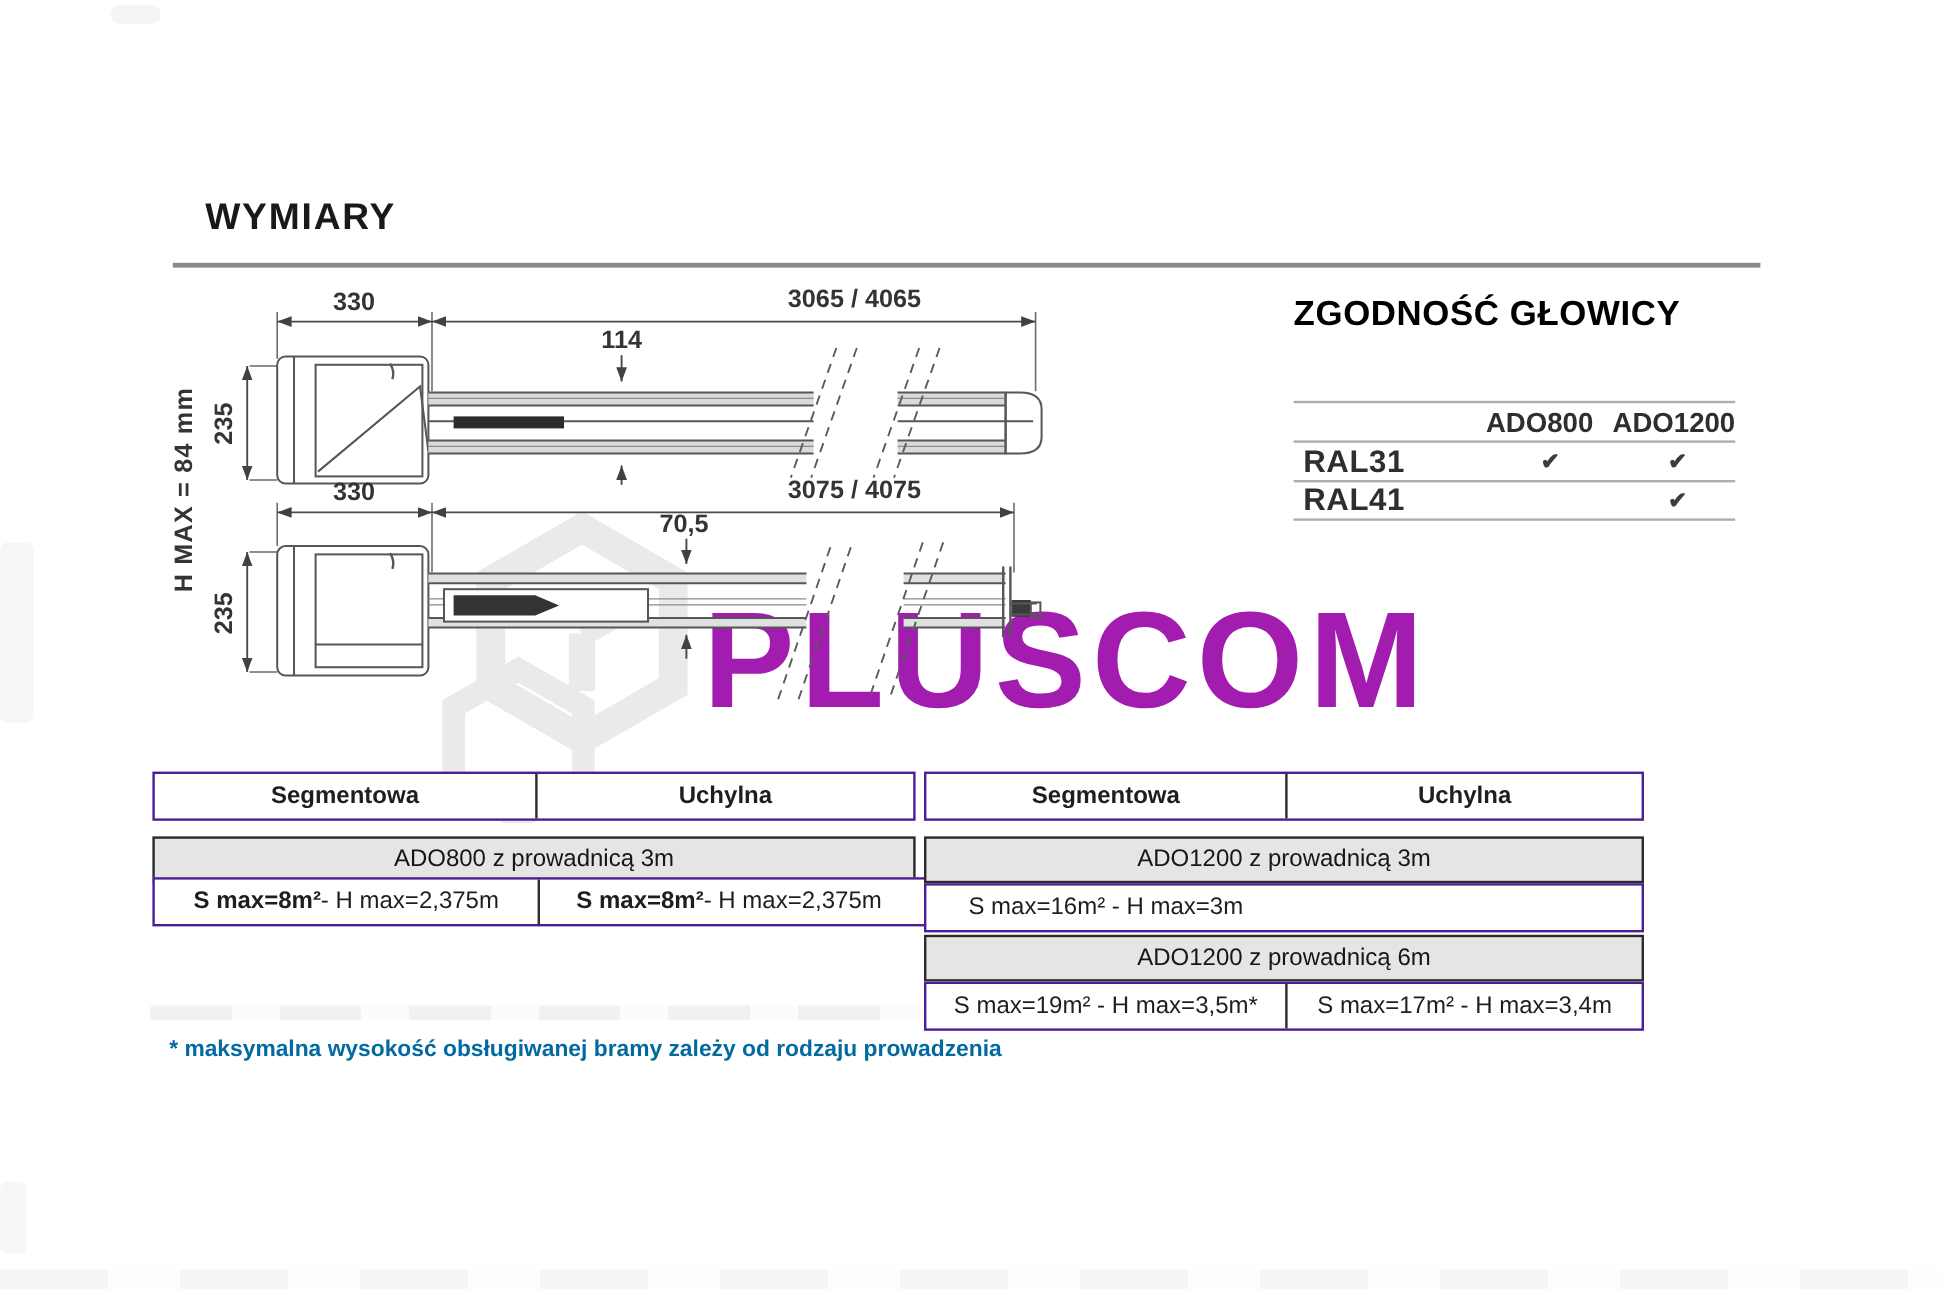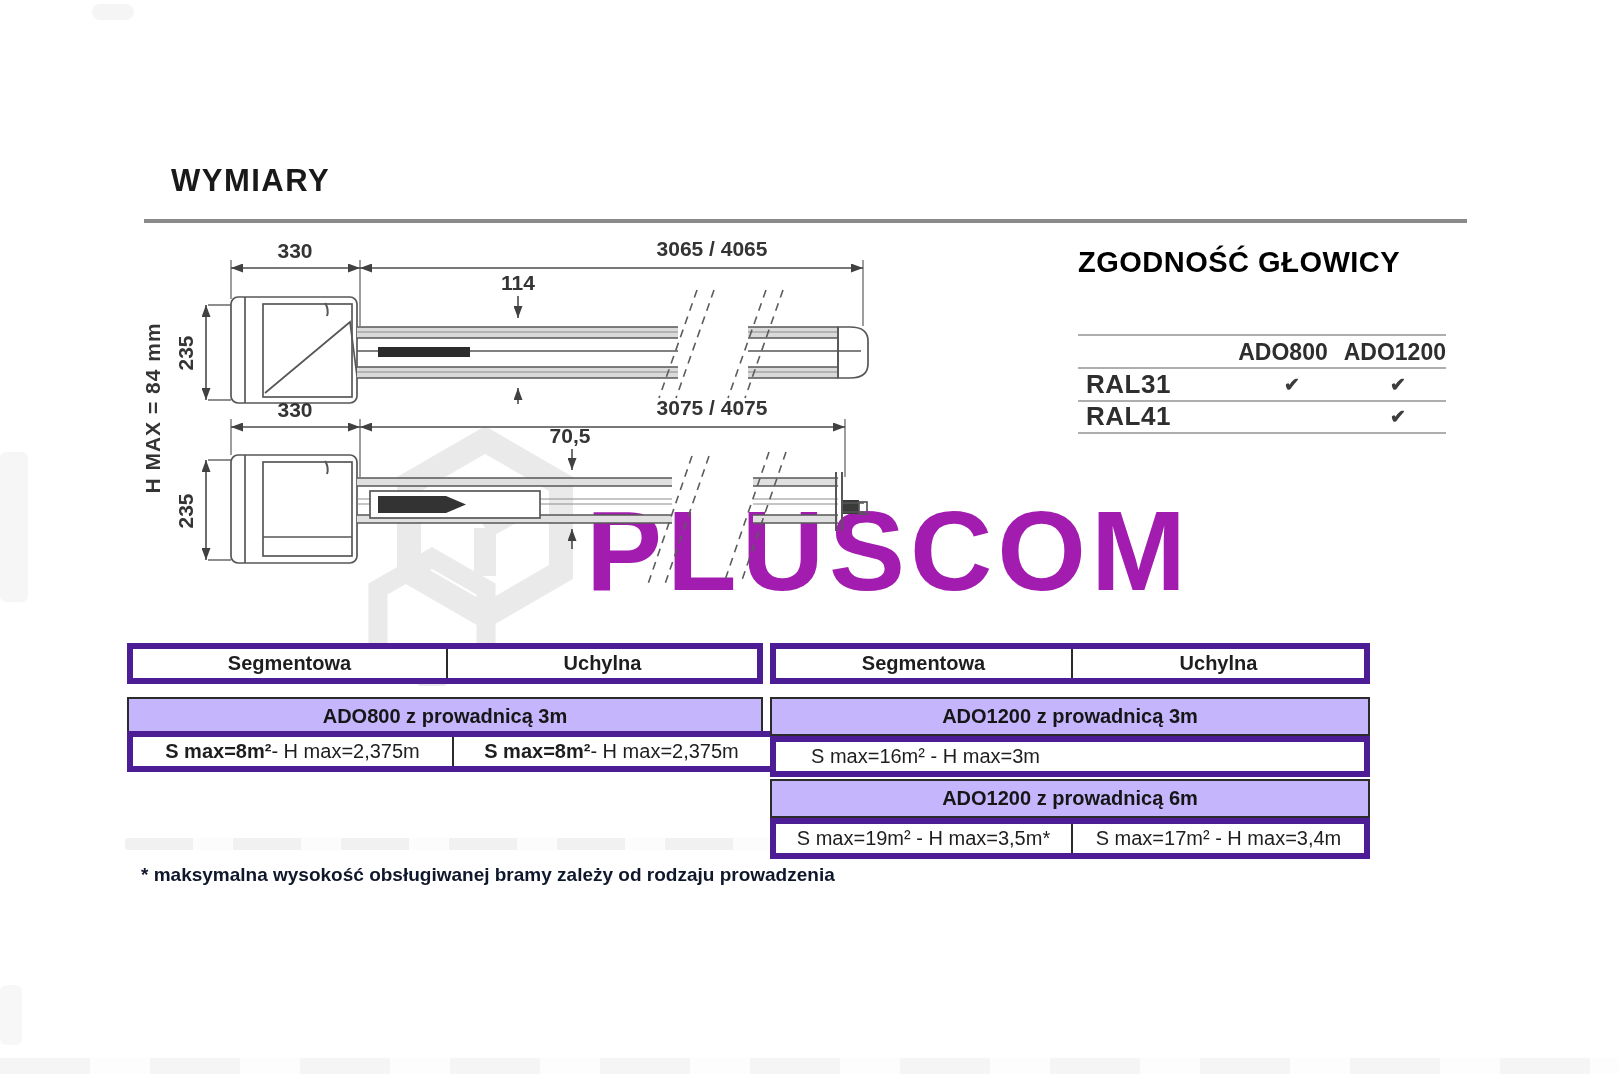--- a/index.html
+++ b/index.html
@@ -15,27 +15,27 @@
   .title-rule{left:144px;top:219px;width:1323px;height:4px;background:#8a8a8a;}
   
   .wm-text{left:586px;top:494px;font-size:114px;font-weight:bold;letter-spacing:5px;color:#a21caf;line-height:1;}
   
   .compat-title{left:1078px;top:244px;font-size:29px;font-weight:bold;line-height:37px;color:#000000;letter-spacing:0.5px;}
   .compat-line{left:1078px;width:368px;height:2px;background:#aeaeae;}
   .compat-head{left:1078px;top:339px;width:368px;display:flex;justify-content:flex-end;gap:16px;font-size:23px;font-weight:bold;color:#2e2e2e;}
   .compat-label{left:1086px;font-size:26px;font-weight:bold;color:#2e2e2e;letter-spacing:0.5px;}
   .compat-check{width:44px;text-align:center;font-size:19px;font-weight:bold;color:#3c3c3c;}
   
-  .trow{display:flex;box-sizing:border-box;border:6px solid #4c1d95;background:#fff;}
+  .trow{display:flex;box-sizing:border-box;border:2px solid #4c1d95;background:#fff;}
   .tcell{box-sizing:border-box;display:flex;align-items:center;justify-content:center;font-size:20px;white-space:nowrap;}
   .tcell + .tcell{border-left:2px solid #2b2b2b;}
   .thead .tcell{font-weight:bold;}
-  .tband{box-sizing:border-box;border:2px solid #2b2b2b;background:#c4b5fd;display:flex;align-items:center;justify-content:center;font-size:20px;font-weight:bold;color:#161616;}
+  .tband{box-sizing:border-box;border:2px solid #2b2b2b;background:#e5e5e5;display:flex;align-items:center;justify-content:center;font-size:20px;font-weight:normal;color:#161616;}
   .bold-s{font-weight:bold;}
-  .footnote{left:141px;top:864px;font-size:19px;font-weight:600;color:#0f172a;}
+  .footnote{left:141px;top:864px;font-size:19px;font-weight:600;color:#0369a1;}
   
   .noise1{left:125px;top:838px;width:1115px;height:12px;border-radius:3px;
     background:repeating-linear-gradient(90deg,rgba(0,0,0,0.055) 0 68px,rgba(0,0,0,0.012) 68px 108px);}
   .noise2{left:0;top:1058px;width:1619px;height:16px;
     background:repeating-linear-gradient(90deg,rgba(0,0,0,0.04) 0 90px,rgba(0,0,0,0.008) 90px 150px);}
   .noise3{left:92px;top:4px;width:42px;height:16px;background:rgba(0,0,0,0.04);border-radius:8px;}
   .noise4{left:0;top:452px;width:28px;height:150px;background:rgba(0,0,0,0.035);border-radius:6px;}
   .noise5{left:0;top:985px;width:22px;height:60px;background:rgba(0,0,0,0.03);border-radius:6px;}
   svg text{font-family:"Liberation Sans",sans-serif;font-size:21px;font-weight:600;fill:#343434;}
 </style>

